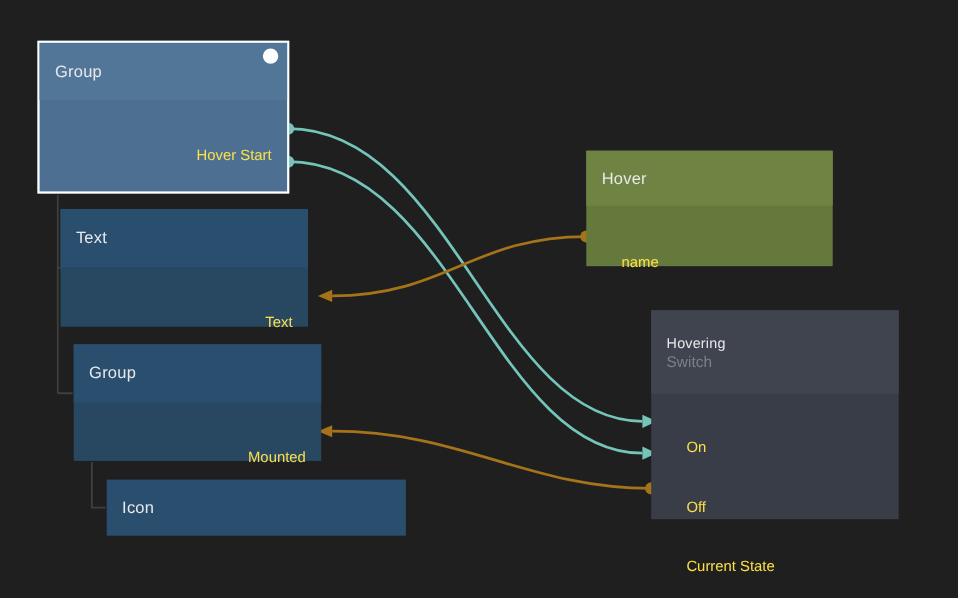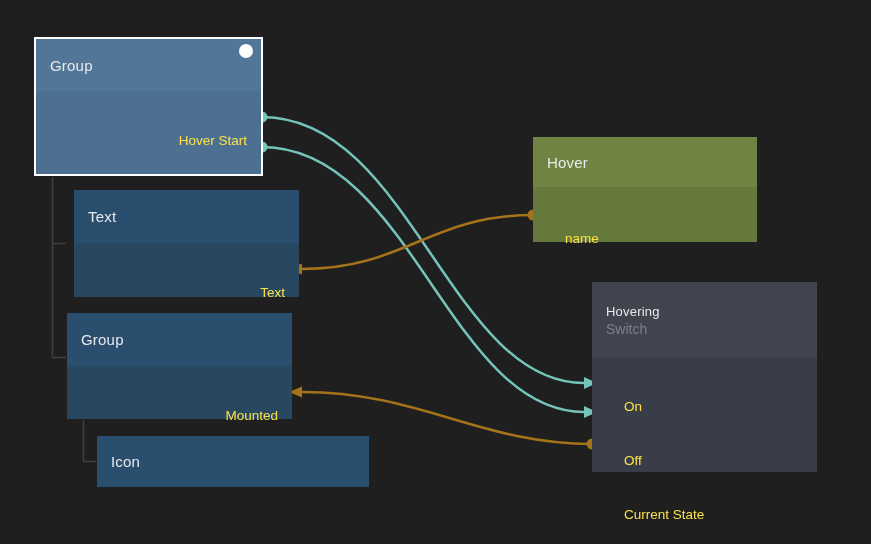--- a/index.html
+++ b/index.html
@@ -44,21 +44,21 @@
   }
   .n-group-root .hd{height:52px;background:#527697;}
   .n-group-root .bd{padding-top:11px;}
   .sel-dot{
     position:absolute;right:8px;top:5px;
     width:14px;height:14px;border-radius:50%;
     background:#ffffff;
   }
 
   
-  .n-text{left:74px;top:190px;width:225px;height:107px;background:#284862;}
+  .n-text{left:55px;top:190px;width:225px;height:107px;background:#284862;}
   .n-text .hd{height:53px;background:#2a4e6d;}
   .n-text .bd{padding-top:11px;}
 
   
   .n-group-child{left:67px;top:313px;width:225px;height:106px;background:#284862;}
   .n-group-child .hd{height:53px;background:#2a4e6d;}
   .n-group-child .bd{padding-top:11px;padding-left:21px;}
 
   
   .n-icon{left:97px;top:436px;width:272px;height:51px;background:#2a4e6d;}

